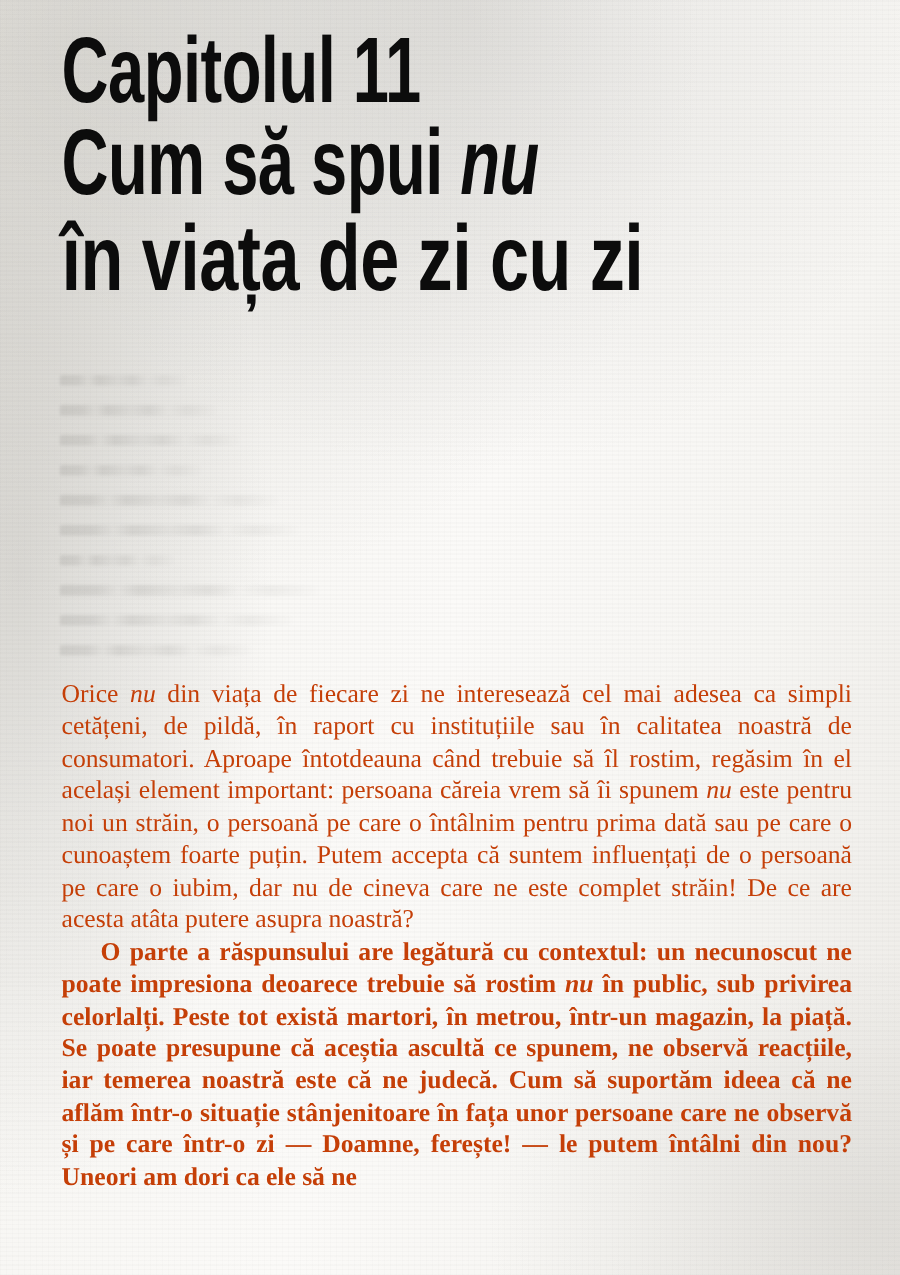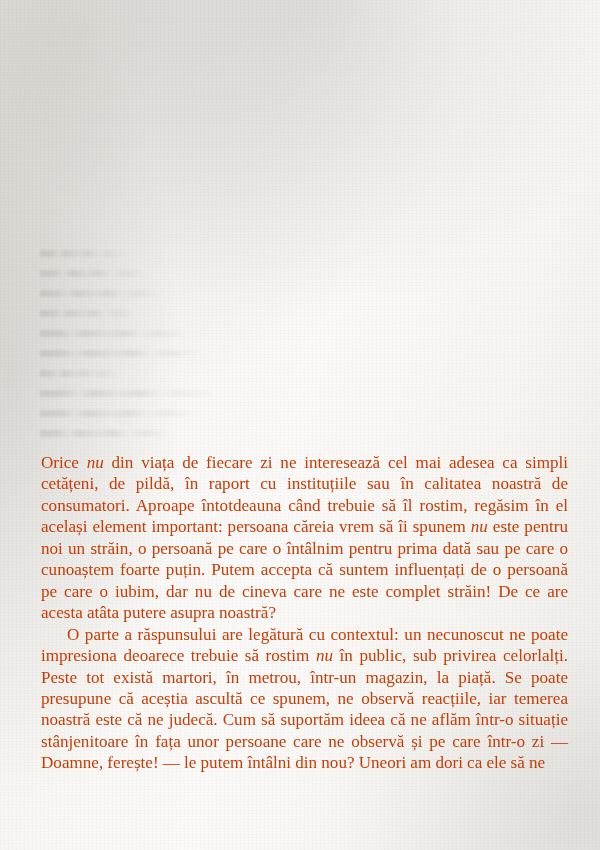--- a/index.html
+++ b/index.html
@@ -117,31 +117,36 @@
     top: 452px;
     width: 527px;
     color: #c2410c;
     font-size: 17.1px;
     line-height: 21.45px;
     text-align: justify;
     text-justify: inter-word;
     word-spacing: -0.1px;
   }
   #body-text p { margin: 0; }
-  #body-text p.indented { text-indent: 26px; }
+  #body-text p.indented { text-indent: 26px; font-weight: bold; }
   #body-text em { font-style: italic; }
 
   
   #heading, #body-text { filter: contrast(1.04); }
 </style>
 </head>
 <body>
 
 <div id="page">
 
+  <div id="heading">
+    <div class="head-line" id="head-line-1">Capitolul 11</div>
+    <div class="head-line" id="head-line-2"><span>Cum să spui </span><span class="head-em">nu</span></div>
+    <div class="head-line" id="head-line-3">în viața de zi cu zi</div>
+  </div>
 
   <div id="ghost">
     <div class="ghost-line g-w1"></div>
     <div class="ghost-line g-w2"></div>
     <div class="ghost-line g-w3"></div>
     <div class="ghost-line g-w4"></div>
     <div class="ghost-line g-w5"></div>
     <div class="ghost-line g-w6"></div>
     <div class="ghost-line g-w7"></div>
     <div class="ghost-line g-w8"></div>

